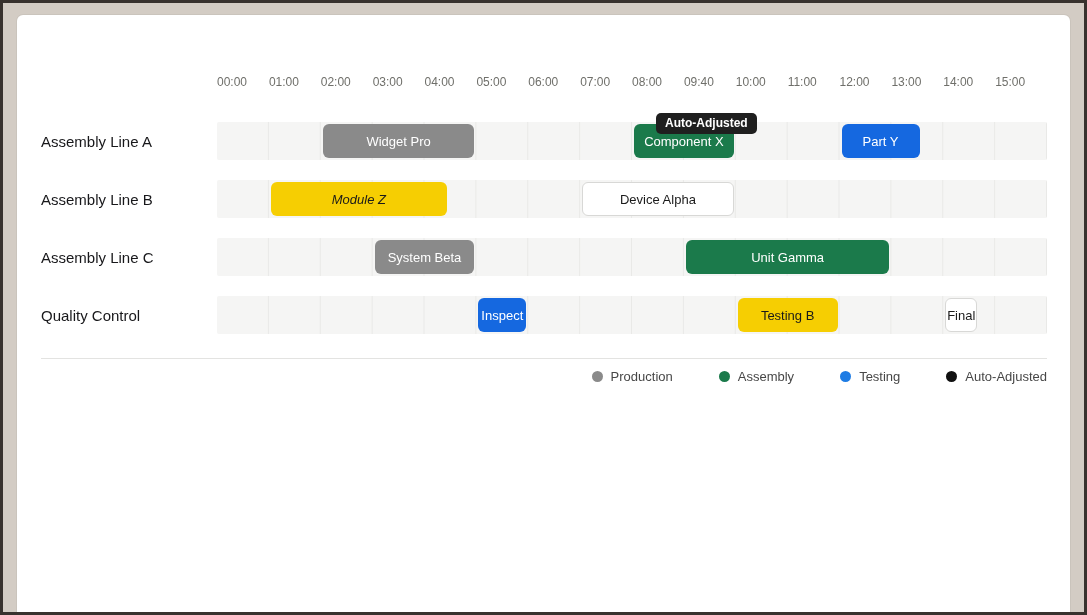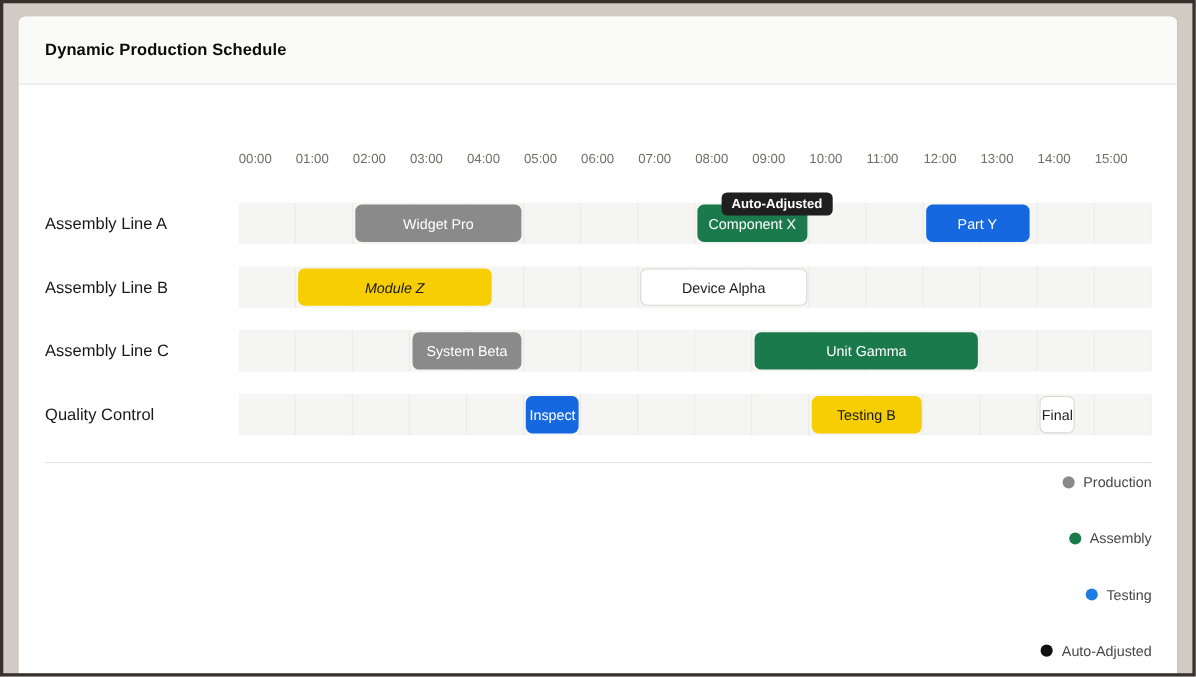--- a/index.html
+++ b/index.html
@@ -99,74 +99,70 @@
   }
 
   
   .divider {
     border-top: 1px solid #e3e3e1;
     margin-top: 24px;
   }
   .legend {
     display: flex;
     justify-content: flex-end;
-    align-items: flex-end;
-    gap: 36px;
+    align-items: flex-start;
+    gap: 46px;
     padding-top: 10px;
-    flex-direction: column;
   }
   .legend-item { display: flex; align-items: center; gap: 8px; }
   .legend-dot {
     width: 11px; height: 11px;
     border-radius: 50%;
     background: #8a8a8a;
     flex: 0 0 auto;
   }
   .legend-label { font-size: 13px; color: #474747; }
 </style>
 </head>
 <body>
 
 <div class="card">
-  <div class="card-header">
-    <div class="card-title">Dynamic Production Schedule</div>
-  </div>
 
   <div class="content">
 
     <div class="axis">
       <span class="axis-label">00:00</span>
       <span class="axis-label">01:00</span>
       <span class="axis-label">02:00</span>
       <span class="axis-label">03:00</span>
       <span class="axis-label">04:00</span>
       <span class="axis-label">05:00</span>
       <span class="axis-label">06:00</span>
       <span class="axis-label">07:00</span>
       <span class="axis-label">08:00</span>
-      <span class="axis-label">09:00</span>
+      <span class="axis-label">09:40</span>
       <span class="axis-label">10:00</span>
       <span class="axis-label">11:00</span>
       <span class="axis-label">12:00</span>
       <span class="axis-label">13:00</span>
       <span class="axis-label">14:00</span>
       <span class="axis-label">15:00</span>
     </div>
 
     <div class="row">
       <div class="row-label">Assembly Line A</div>
       <div class="track">
         <div class="task t-production" style="left: 105.75px; width: 151.625px;">
           <span>Widget Pro</span>
         </div>
         <div class="task t-assembly" style="left: 417px; width: 99.75px;">
           <span>Component X</span>
           <div class="tooltip">Auto-Adjusted</div>
         </div>
-        <div class="task t-testing" style="left: 624.5px; width: 94px;">
+        <div class="task t-testing" style="left: 624.5px; width: 78px;">
           <span>Part Y</span>
         </div>
       </div>
     </div>
 
     <div class="row">
       <div class="row-label">Assembly Line B</div>
       <div class="track">
         <div class="task t-warning" style="left: 53.875px; width: 176px; font-style: italic;">
           <span>Module Z</span>

